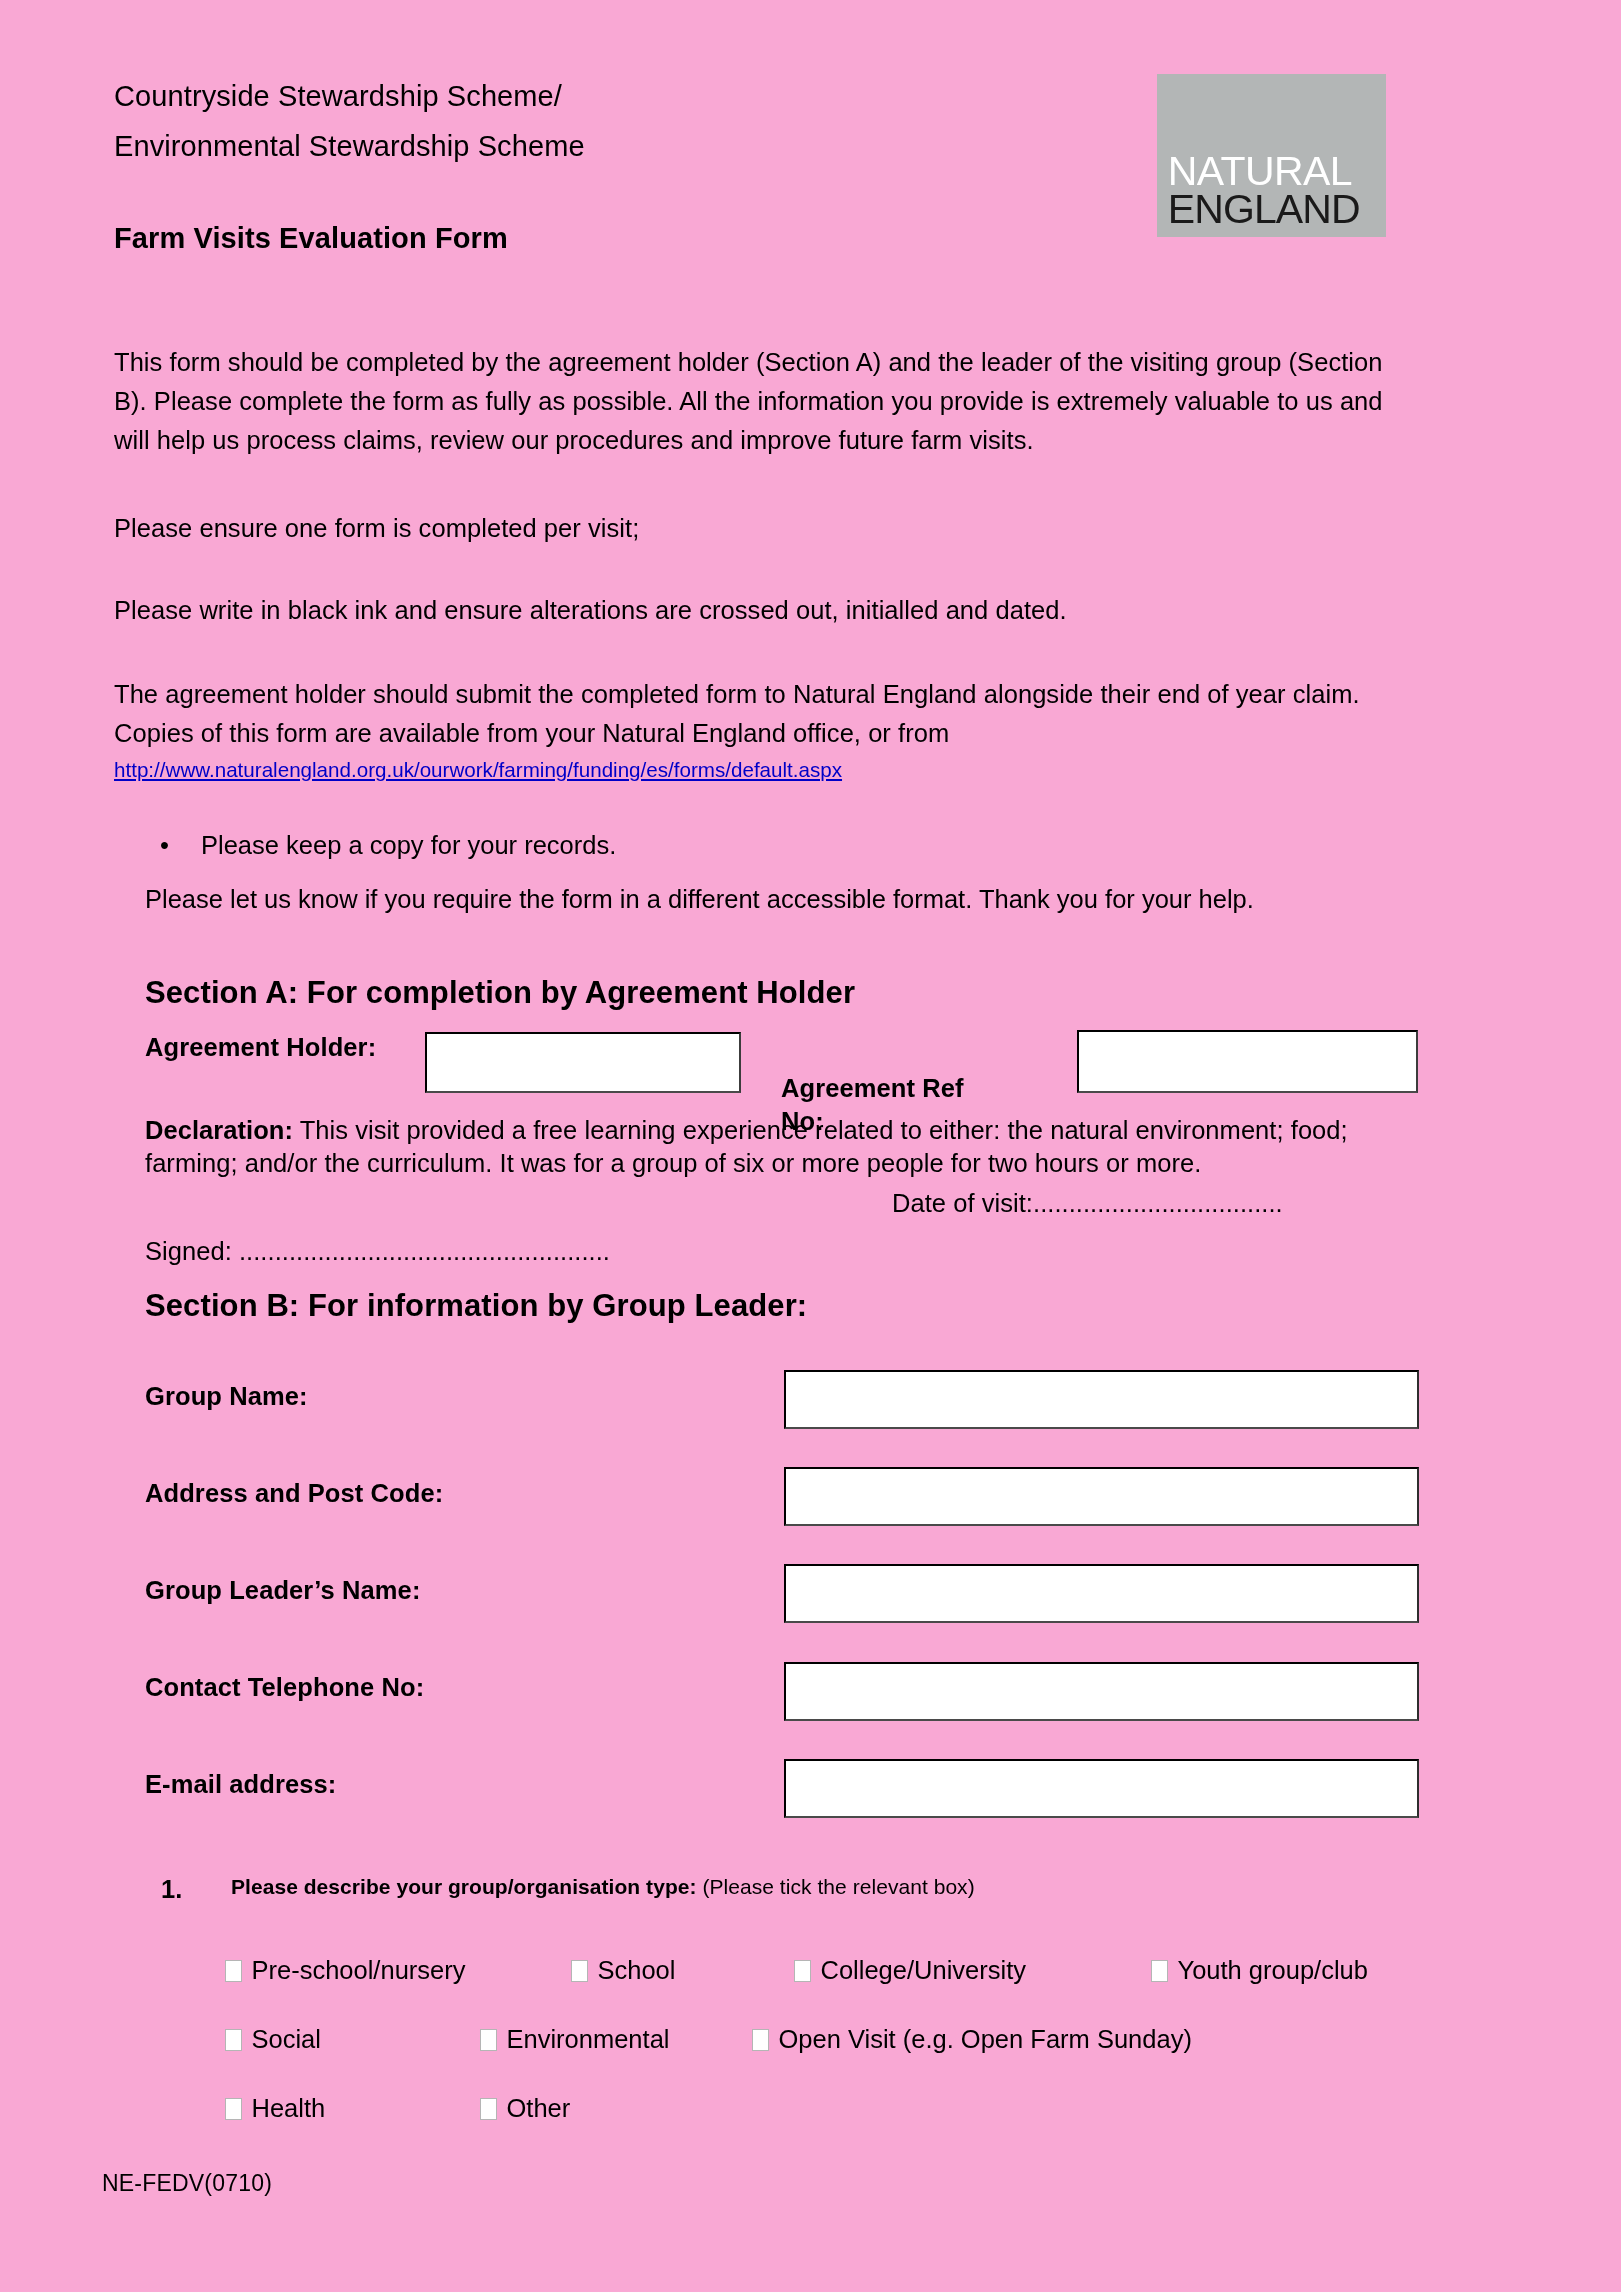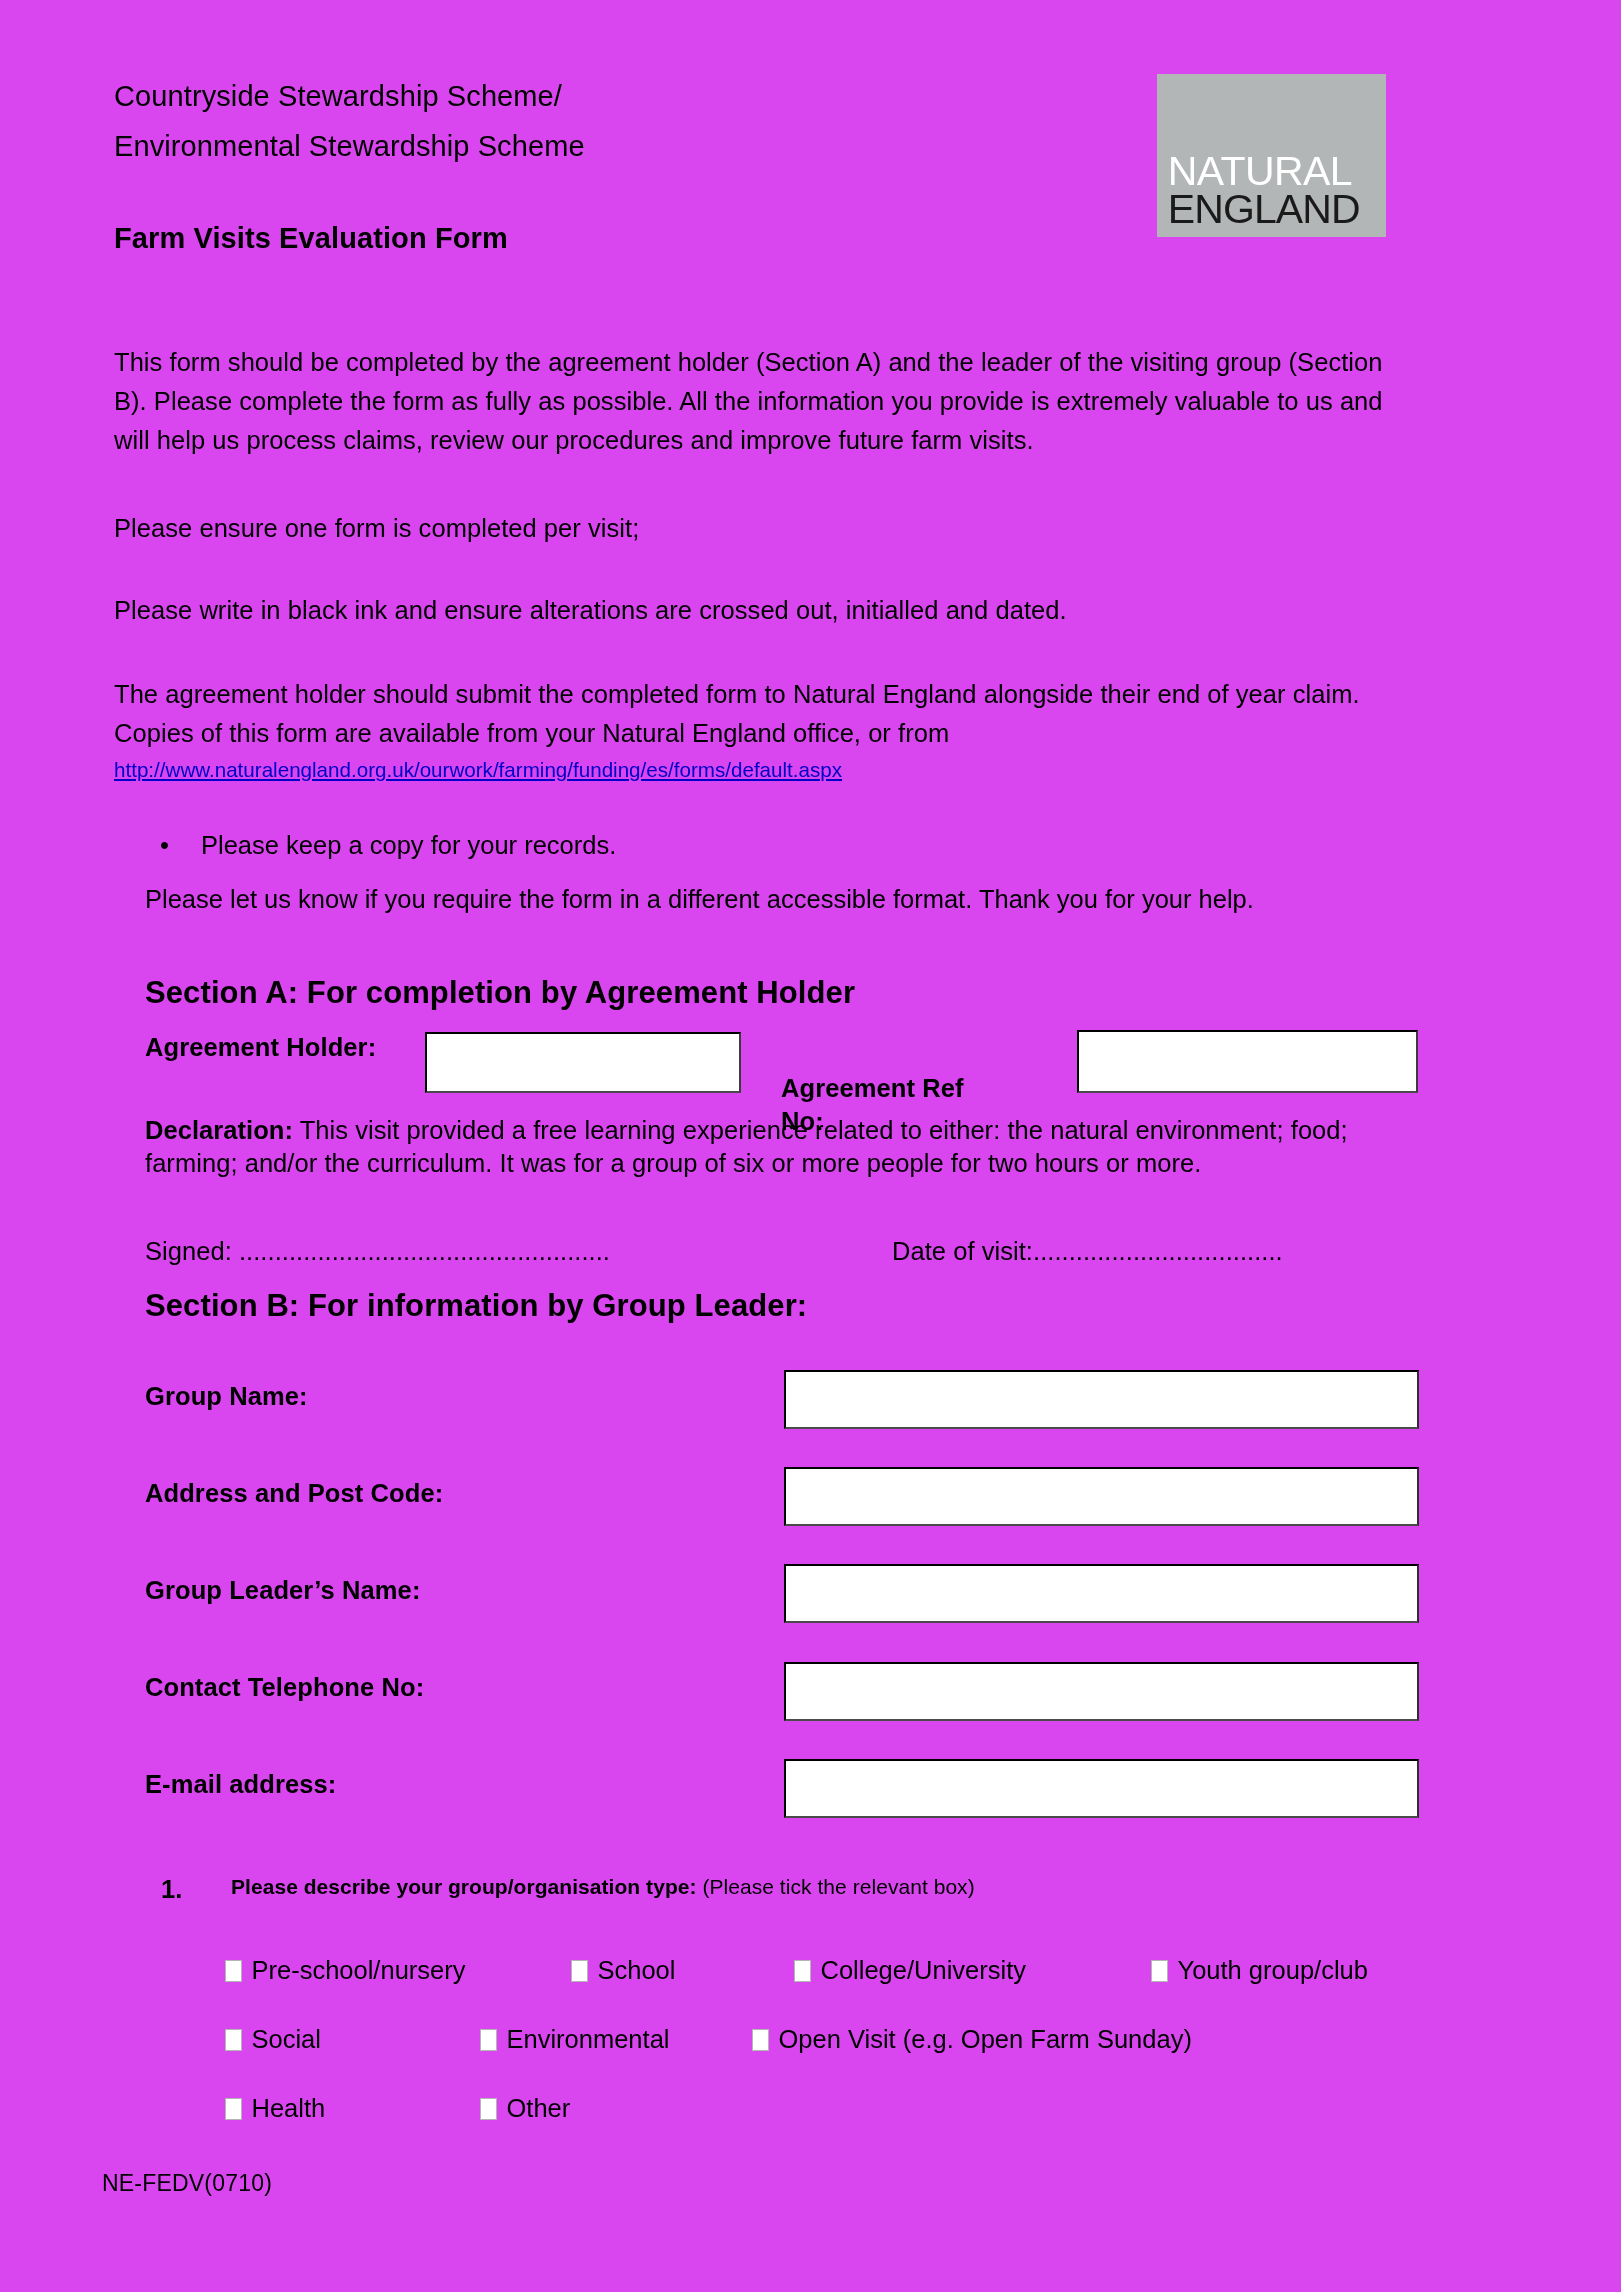--- a/index.html
+++ b/index.html
@@ -10,21 +10,21 @@
   }
   body {
     font-family: "Liberation Sans", sans-serif;
     color: #000000;
     -webkit-font-smoothing: antialiased;
   }
   .page {
     position: relative;
     width: 1621px;
     height: 2293px;
-    background: #d946ef;
+    background: #f9a8d4;
     overflow: hidden;
     box-sizing: border-box;
   }
 
   
   .header-block {
     position: absolute;
     left: 114px;
     top: 71px;
     width: 1029px;
@@ -169,21 +169,21 @@
   }
   .p-declaration b { font-weight: bold; }
 
   .signline {
     position: absolute;
     font-size: 25.5px;
     letter-spacing: 0.05px;
     white-space: nowrap;
   }
   .sign-signed { left: 145px; top: 1237px; }
-  .sign-date   { left: 892px; top: 1237px; }
+  .sign-date   { left: 892px; top: 1189px; }
 
   
   .sb-label {
     position: absolute;
     left: 145px;
     font-size: 25.5px;
     font-weight: bold;
     letter-spacing: 0.1px;
   }
   .sb-box {

